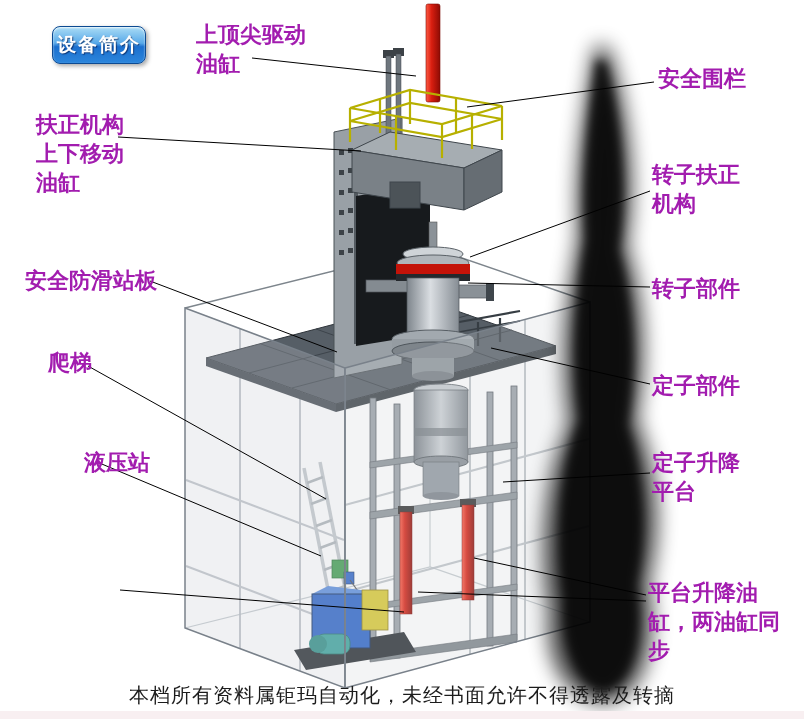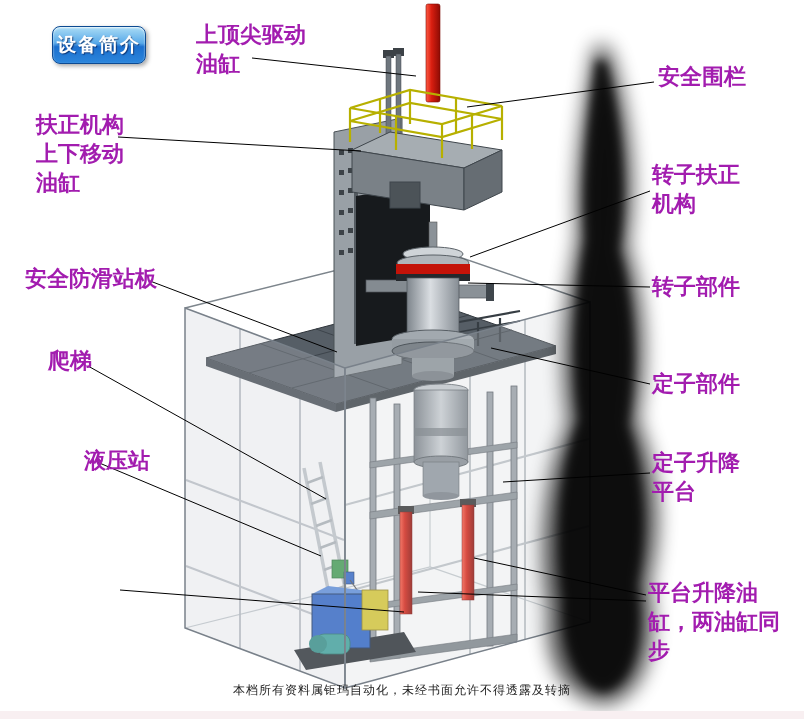--- a/index.html
+++ b/index.html
@@ -1,29 +1,29 @@
 <!DOCTYPE html>
 <html><head>
 <meta charset="utf-8">
 <style>
   html,body{margin:0;padding:0;background:#fff;}
   #stage{position:relative;width:804px;height:719px;background:#ffffff;overflow:hidden;
          font-family:"Liberation Sans", sans-serif;}
   #machine-svg{position:absolute;left:0;top:0;}
   .lbl{position:absolute;font-size:22px;font-weight:700;color:#a21caf;line-height:1.32;
        white-space:normal;word-break:break-all;}
-  .lbl.single{white-space:nowrap;font-family:Liberation Mono, monospace;}
+  .lbl.single{white-space:nowrap;}
   #title-badge{position:absolute;left:8px;top:26px;padding:5px 4px;border-radius:8px;
        background:linear-gradient(180deg,#aadcf5 0%,#58a9e9 45%,#1b6fce 55%,#2c86dc 100%);
        border:1px solid #0c4a92;
        box-shadow:2px 2px 4px rgba(0,0,0,.35), inset 0 1px 2px rgba(255,255,255,.85);
        color:#fff;font-size:19px;font-weight:700;letter-spacing:2px;
        text-shadow:1px 1px 1px rgba(0,20,70,.65);margin-left:44px;}
   #footer-text{position:absolute;left:0;right:0;top:682px;text-align:center;
-       font-family:"Liberation Serif", serif;font-size:12px;color:#1c1c1c;letter-spacing:1px;}
+       font-family:"Liberation Serif", serif;font-size:20px;color:#1c1c1c;letter-spacing:1px;}
   #bottom-strip{position:absolute;left:0;right:0;bottom:0;height:8px;background:#f8eff1;}
 </style>
 </head>
 <body>
 
 <div id="stage">
 
   <svg id="machine-svg" width="804" height="719" viewBox="0 0 804 719">
     <defs>
       <linearGradient id="gradRed" x1="0" y1="0" x2="1" y2="0">

